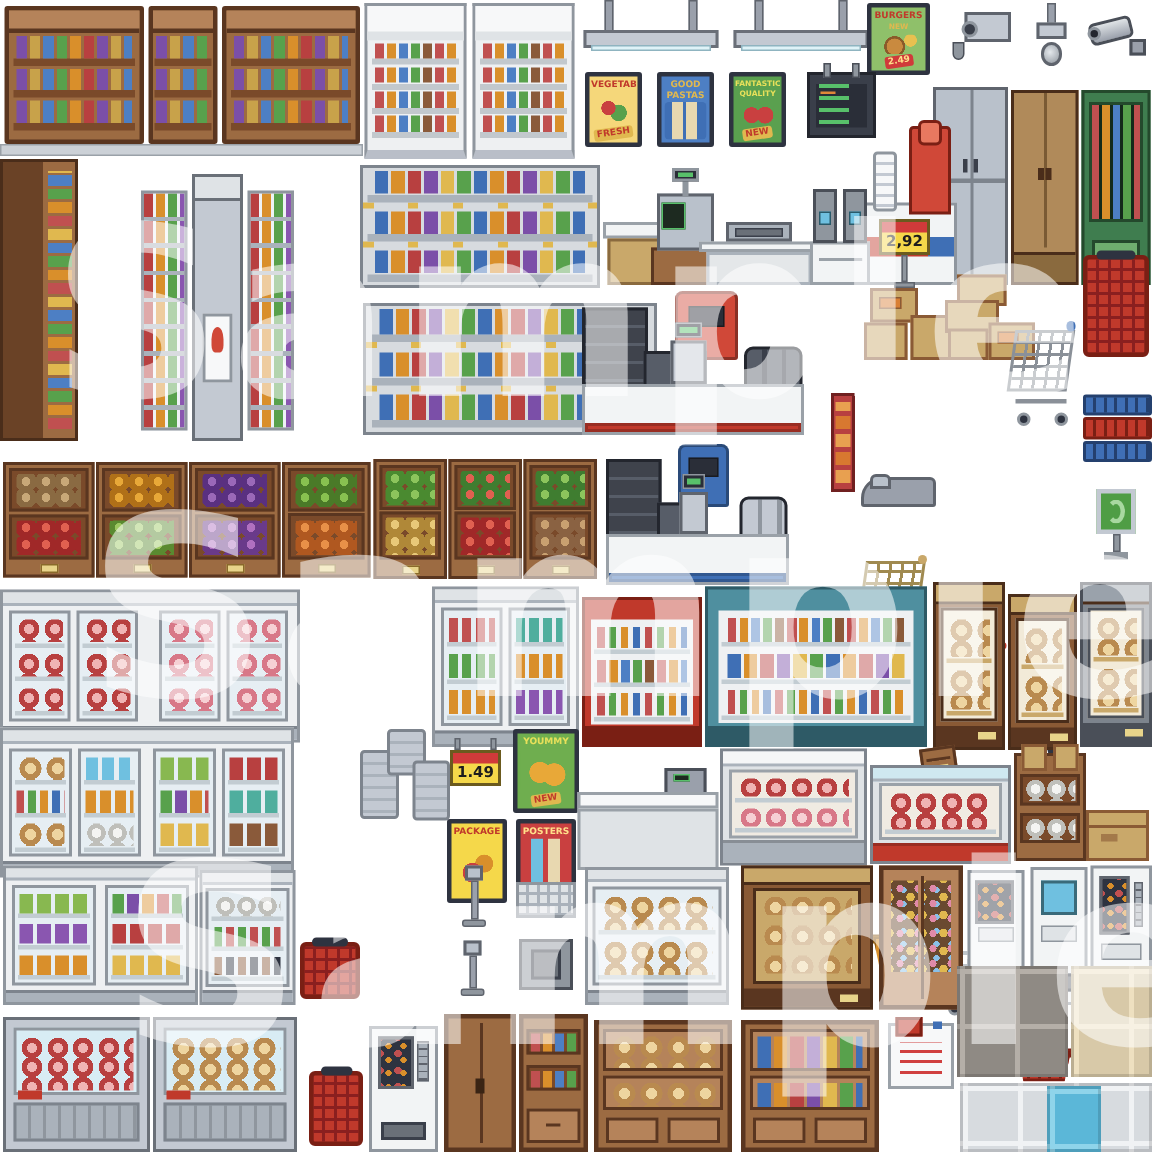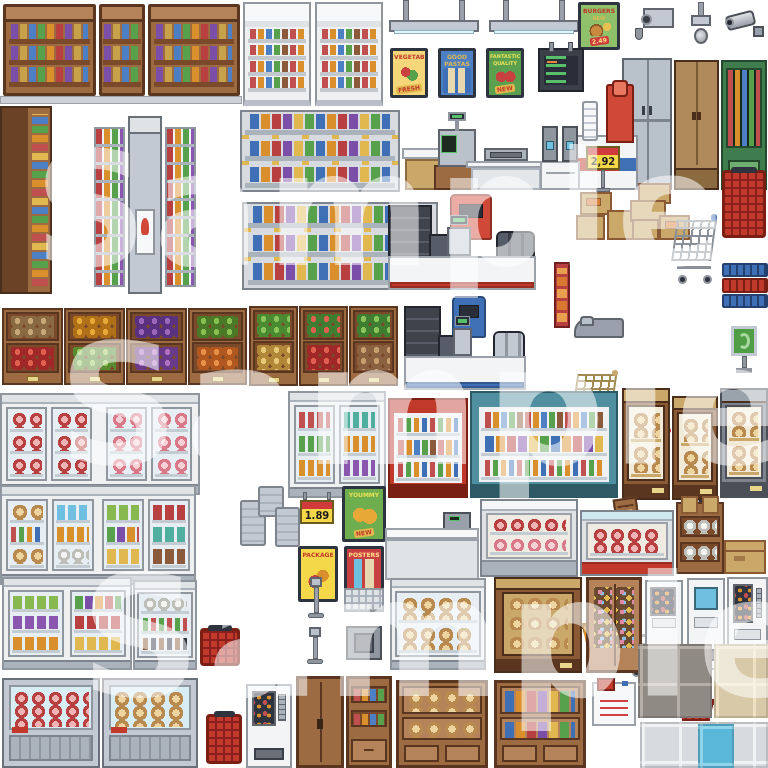--- a/index.html
+++ b/index.html
@@ -814,21 +814,21 @@
     <div class="c" style="left:30%;top:0;width:44%;height:50%"></div>
     <div class="c" style="right:0;top:34%;width:42%;height:64%"></div>
   </div>
   <div class="spr price-sign hang-sign" style="left:298px;top:492px;width:38px;height:42px">
     <div class="hooks">
         <i></i>
         <i></i>
       </div>
     <div class="face">
       <div class="band"></div>
-      <div class="val">1.89</div>
+      <div class="val">1.49</div>
     </div>
   </div>
   <div class="spr poster" style="left:342px;top:486px;width:44px;height:56px;background:#6fae4f">
     <div class="ttl" style="color:#e8e05a">YOUMMY</div>
     <div class="art" style="background:radial-gradient(circle at 38% 55%,#e8a838 0 26%,#0000 27%),radial-gradient(circle at 66% 60%,#e8a838 0 26%,#0000 27%),#6fae4f"></div>
     <div class="badge">NEW</div>
   </div>
 
   <div class="spr poster" style="left:298px;top:546px;width:40px;height:56px;background:#f5d84a">
     <div class="ttl" style="color:#c0392b">PACKAGE</div>

